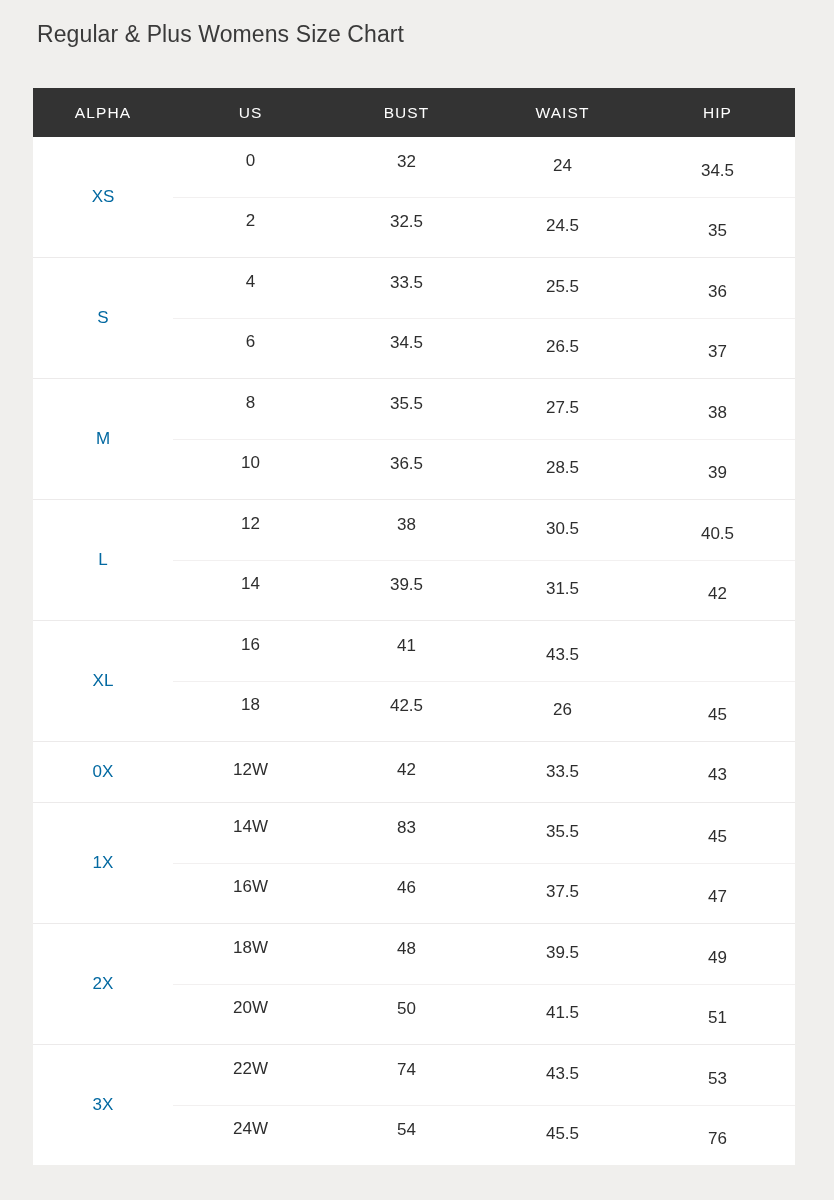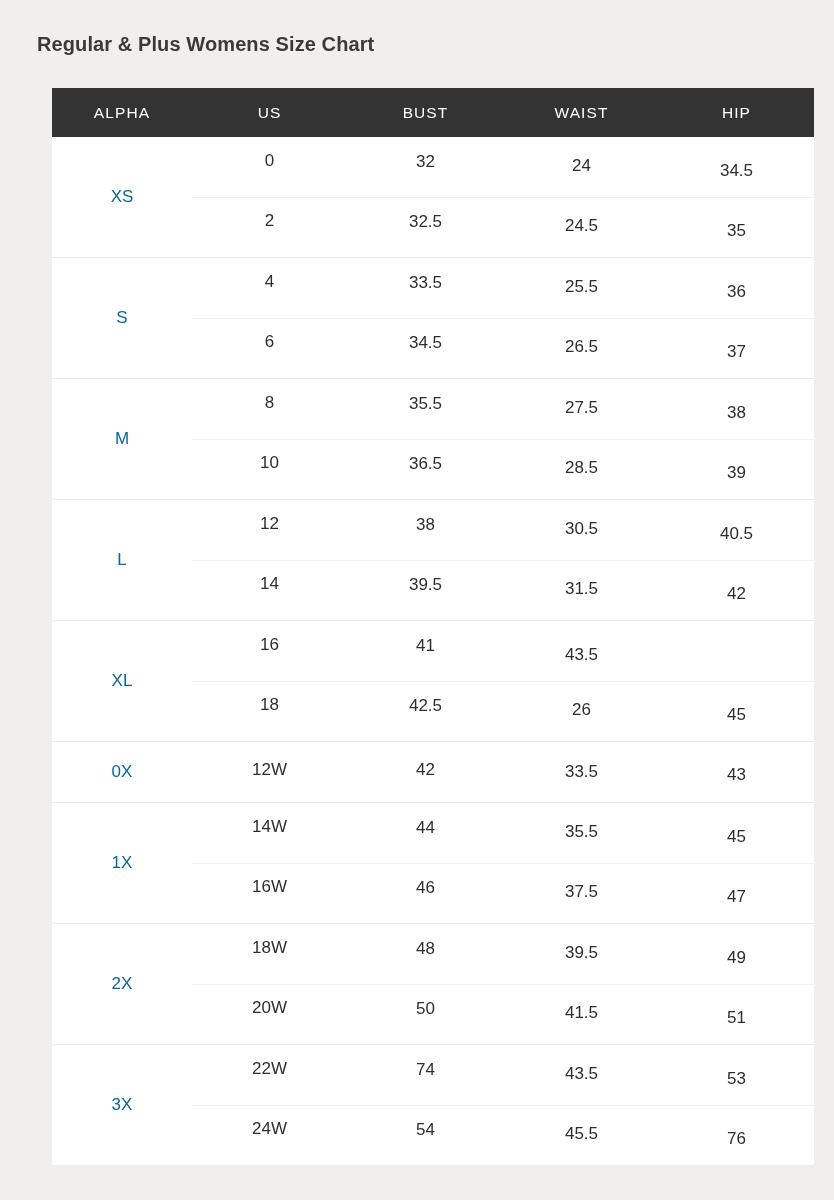--- a/index.html
+++ b/index.html
@@ -18,31 +18,31 @@
   .page {
     position: relative;
     width: 834px;
     height: 1200px;
     box-sizing: border-box;
   }
 
   .page-title {
     position: absolute;
     left: 37px;
-    top: 33px;
-    font-size: 20px;
-    font-weight: 700;
+    top: 21px;
+    font-size: 23px;
+    font-weight: 400;
     color: #3a3a3a;
     letter-spacing: 0.1px;
     white-space: nowrap;
   }
 
   .size-table {
     position: absolute;
-    left: 52px;
+    left: 33px;
     top: 88px;
     width: 762px;
     background: #ffffff;
   }
 
   
   .table-head {
     display: flex;
     background: #333333;
     height: 49px;
@@ -232,21 +232,21 @@
               <div class="cell c-waist">33.5</div>
               <div class="cell c-hip">43</div>
             </div>
           </div>
         </div>
         <div class="group">
           <div class="group-alpha c-alpha">1X</div>
           <div class="group-rows">
             <div class="srow">
               <div class="cell c-us">14W</div>
-              <div class="cell c-bust">44</div>
+              <div class="cell c-bust">83</div>
               <div class="cell c-waist">35.5</div>
               <div class="cell c-hip">45</div>
             </div>
             <div class="srow">
               <div class="cell c-us">16W</div>
               <div class="cell c-bust">46</div>
               <div class="cell c-waist">37.5</div>
               <div class="cell c-hip">47</div>
             </div>
           </div>

